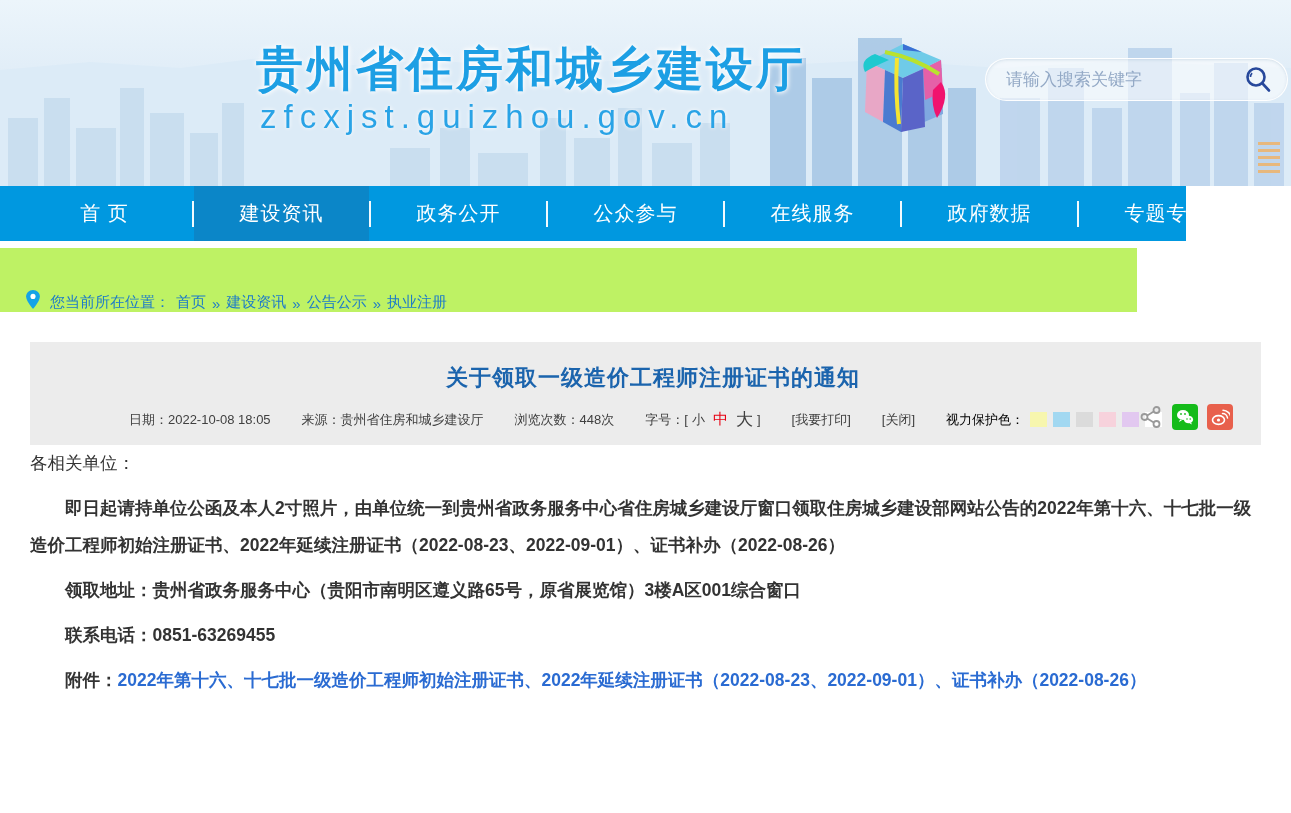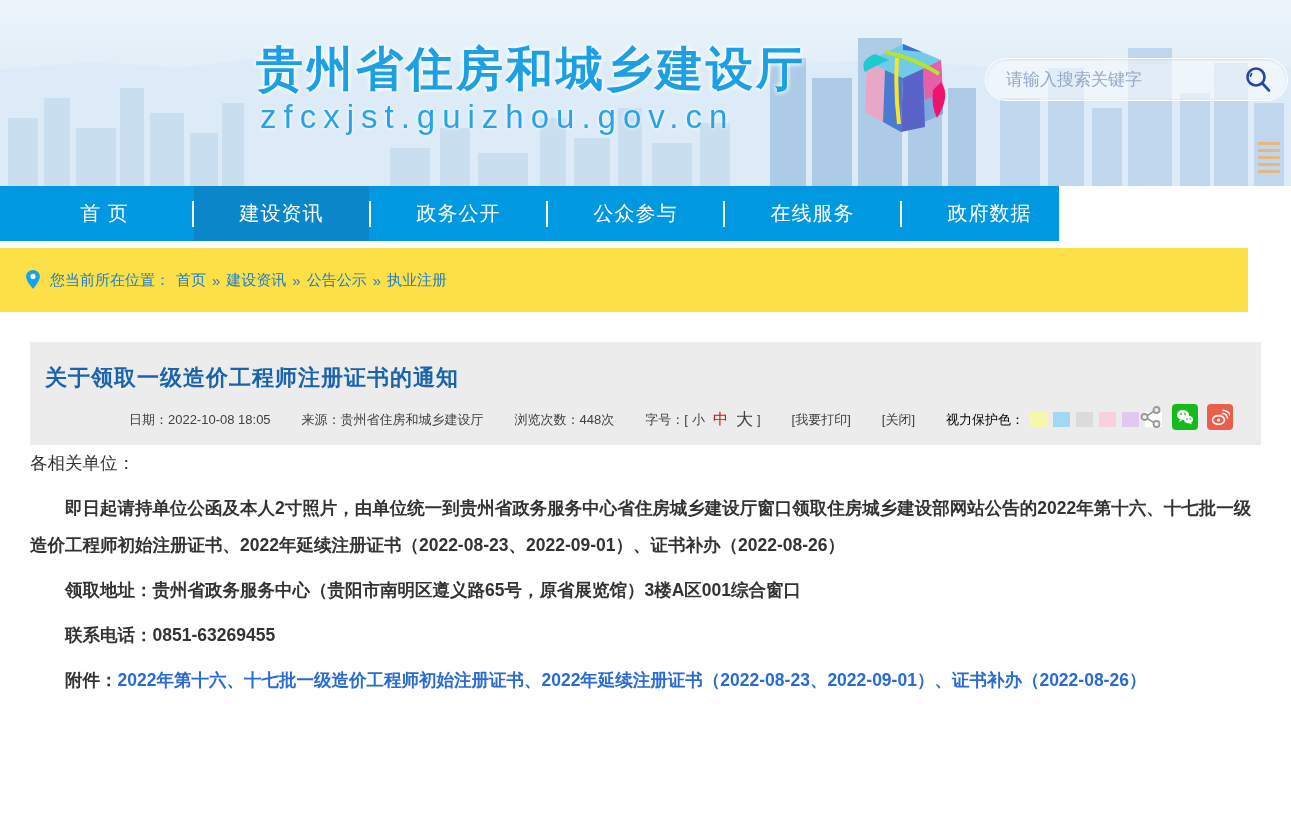--- a/index.html
+++ b/index.html
@@ -37,48 +37,48 @@
   }
   .search-pill input {
     flex:1; border:none; outline:none; background:transparent;
     font-size:17px; color:#3a5a88; font-family:inherit;
   }
   .search-pill input::placeholder { color:#93a9c6; }
   .search-btn { width:30px; height:30px; cursor:pointer; flex:none; }
 
   
   .nav {
-    position:relative; width:1059px; height:55px; background:#0098e0;
+    position:relative; width:1186px; height:55px; background:#0098e0;
     display:flex; align-items:center; padding-left:17px;
   }
   .nav-item {
     width:175px; height:55px; display:flex; align-items:center; justify-content:center;
     color:#fff; font-size:20px; cursor:pointer; flex:none; letter-spacing:1px;
   }
   .nav-item.active { background:#0b86c8; }
   .nav-sep { width:2px; height:26px; background:rgba(255,255,255,0.95); flex:none; }
 
   
   .crumb-bar {
-    width:1248px; height:64px; background:#fde047; margin-top:7px;
-    display:flex; align-items:center; padding-left:24px;
+    width:1137px; height:64px; background:#bef264; margin-top:7px;
+    display:flex; align-items:flex-end; padding-left:24px;
     font-size:15px; color:#1e7cc8;
   }
   .crumb-bar .pin { margin-right:8px; }
   .crumb-piece { color:#1e7cc8; cursor:pointer; }
   .crumb-sep { margin:0 6px; color:#1e7cc8; }
   .crumb-prefix { margin-right:6px; cursor:default; }
 
   
   .title-panel {
     position:relative; width:1231px; margin:30px 30px 0 30px; height:103px;
     background:#ececec;
   }
   .article-title {
-    text-align:left; padding-top:21px; font-size:22px; font-weight:600;
+    text-align:center; padding-top:21px; font-size:22px; font-weight:600;
     color:#1b64ad; letter-spacing:1px;padding-left:15px;
   }
   .meta-row {
     margin-top:15px; display:flex; justify-content:center; align-items:center;
     font-size:13px; color:#404040; gap:31px;
   }
   .meta-seg { display:flex; align-items:center; white-space:nowrap; }
   .meta-link { cursor:pointer; }
   .fs-small { font-size:13px; margin:0 4px; cursor:pointer; }
   .fs-mid   { font-size:15px; color:#e60012; margin:0 4px; cursor:pointer; }

